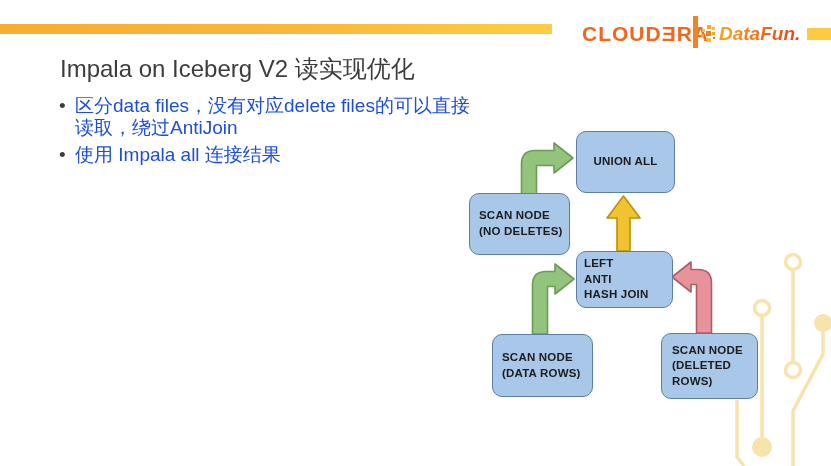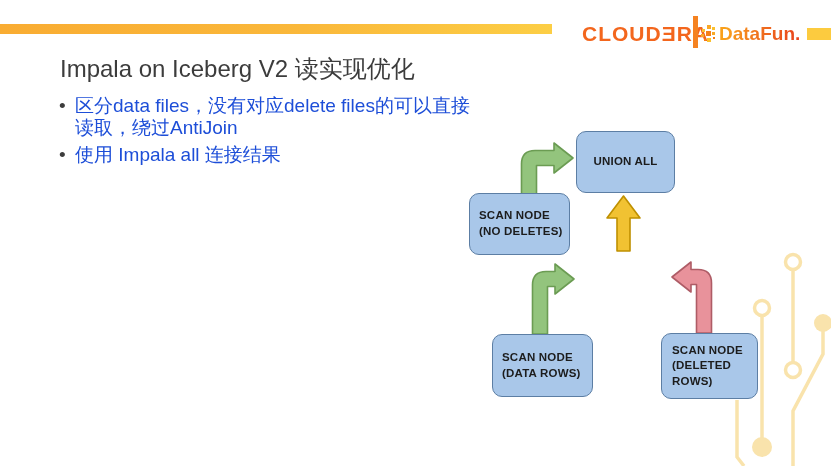--- a/index.html
+++ b/index.html
@@ -18,21 +18,21 @@
     position:absolute;left:582px;top:25px;height:17px;line-height:17px;
     font-size:21px;font-weight:700;letter-spacing:1px;color:#F3661D;
     white-space:nowrap;
   }
   .logo-sep{
     position:absolute;left:693px;top:16px;width:5px;height:32px;background:#F58220;
   }
   .datafun-icon{position:absolute;left:700px;top:24px;}
   .datafun{
     position:absolute;left:719px;top:23px;font-size:19px;line-height:22px;
-    font-weight:700;white-space:nowrap;color:#ED6A1E;
+    font-weight:700;font-style:italic;white-space:nowrap;color:#ED6A1E;
     background:linear-gradient(100deg,#F9A01B 10%,#EF6A1E 55%,#E8401C 100%);
     -webkit-background-clip:text;background-clip:text;-webkit-text-fill-color:transparent;
   }
   .stripe-right{
     position:absolute;left:807px;top:28px;width:24px;height:12px;background:#FCCB3F;
   }
 
   
   .title{
     position:absolute;left:60px;top:54px;font-size:24px;line-height:30px;
@@ -115,20 +115,25 @@
     </g>
   </svg>
 
   <div class="node n-union">
     <span class="lbl">UNION ALL</span>
   </div>
   <div class="node n-nodeletes">
     <span class="lbl">SCAN NODE
 (NO DELETES)</span>
   </div>
+  <div class="node n-join">
+    <span class="lbl">LEFT
+ANTI
+HASH JOIN</span>
+  </div>
   <div class="node n-datarows">
     <span class="lbl">SCAN NODE
 (DATA ROWS)</span>
   </div>
   <div class="node n-deletedrows">
     <span class="lbl">SCAN NODE
 (DELETED
 ROWS)</span>
   </div>
 

